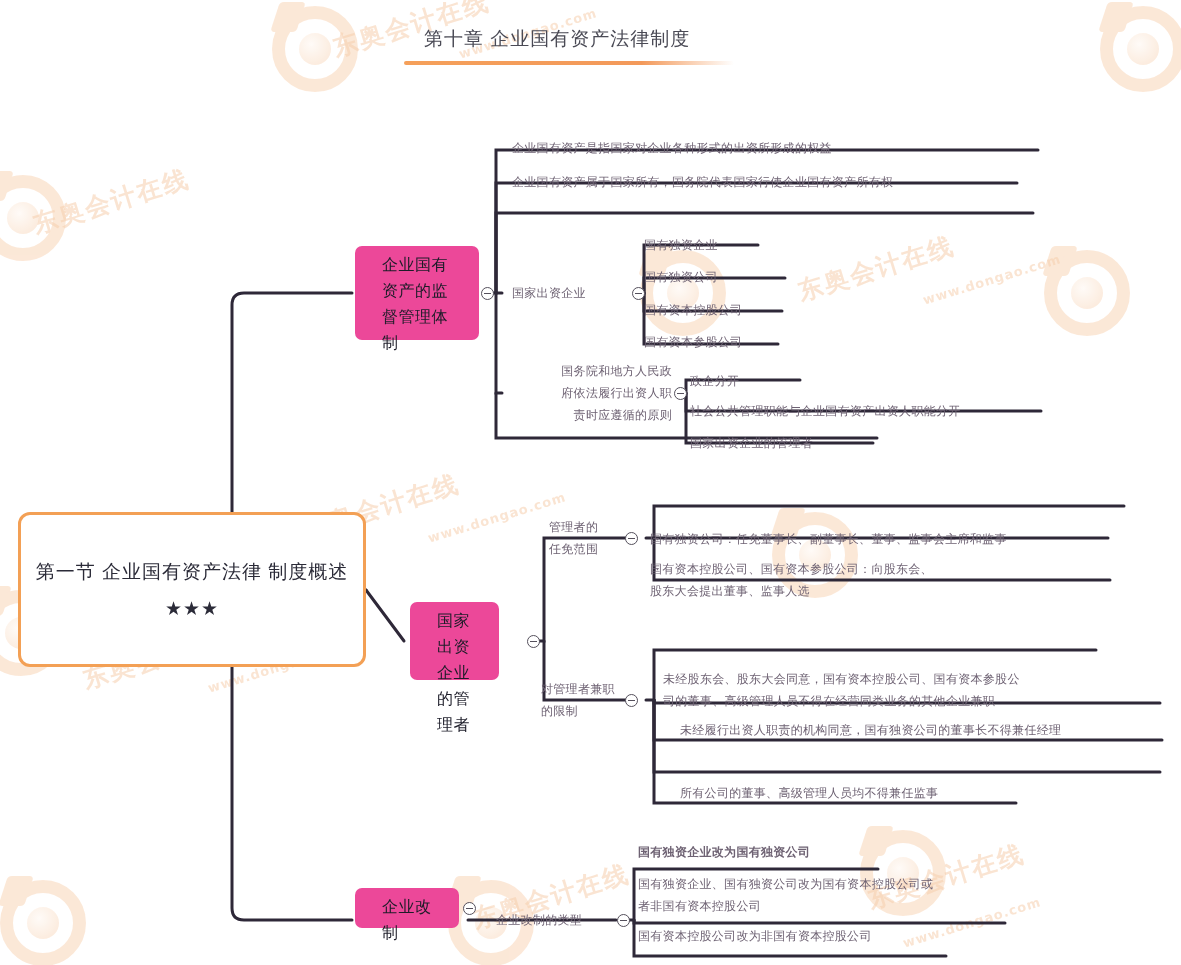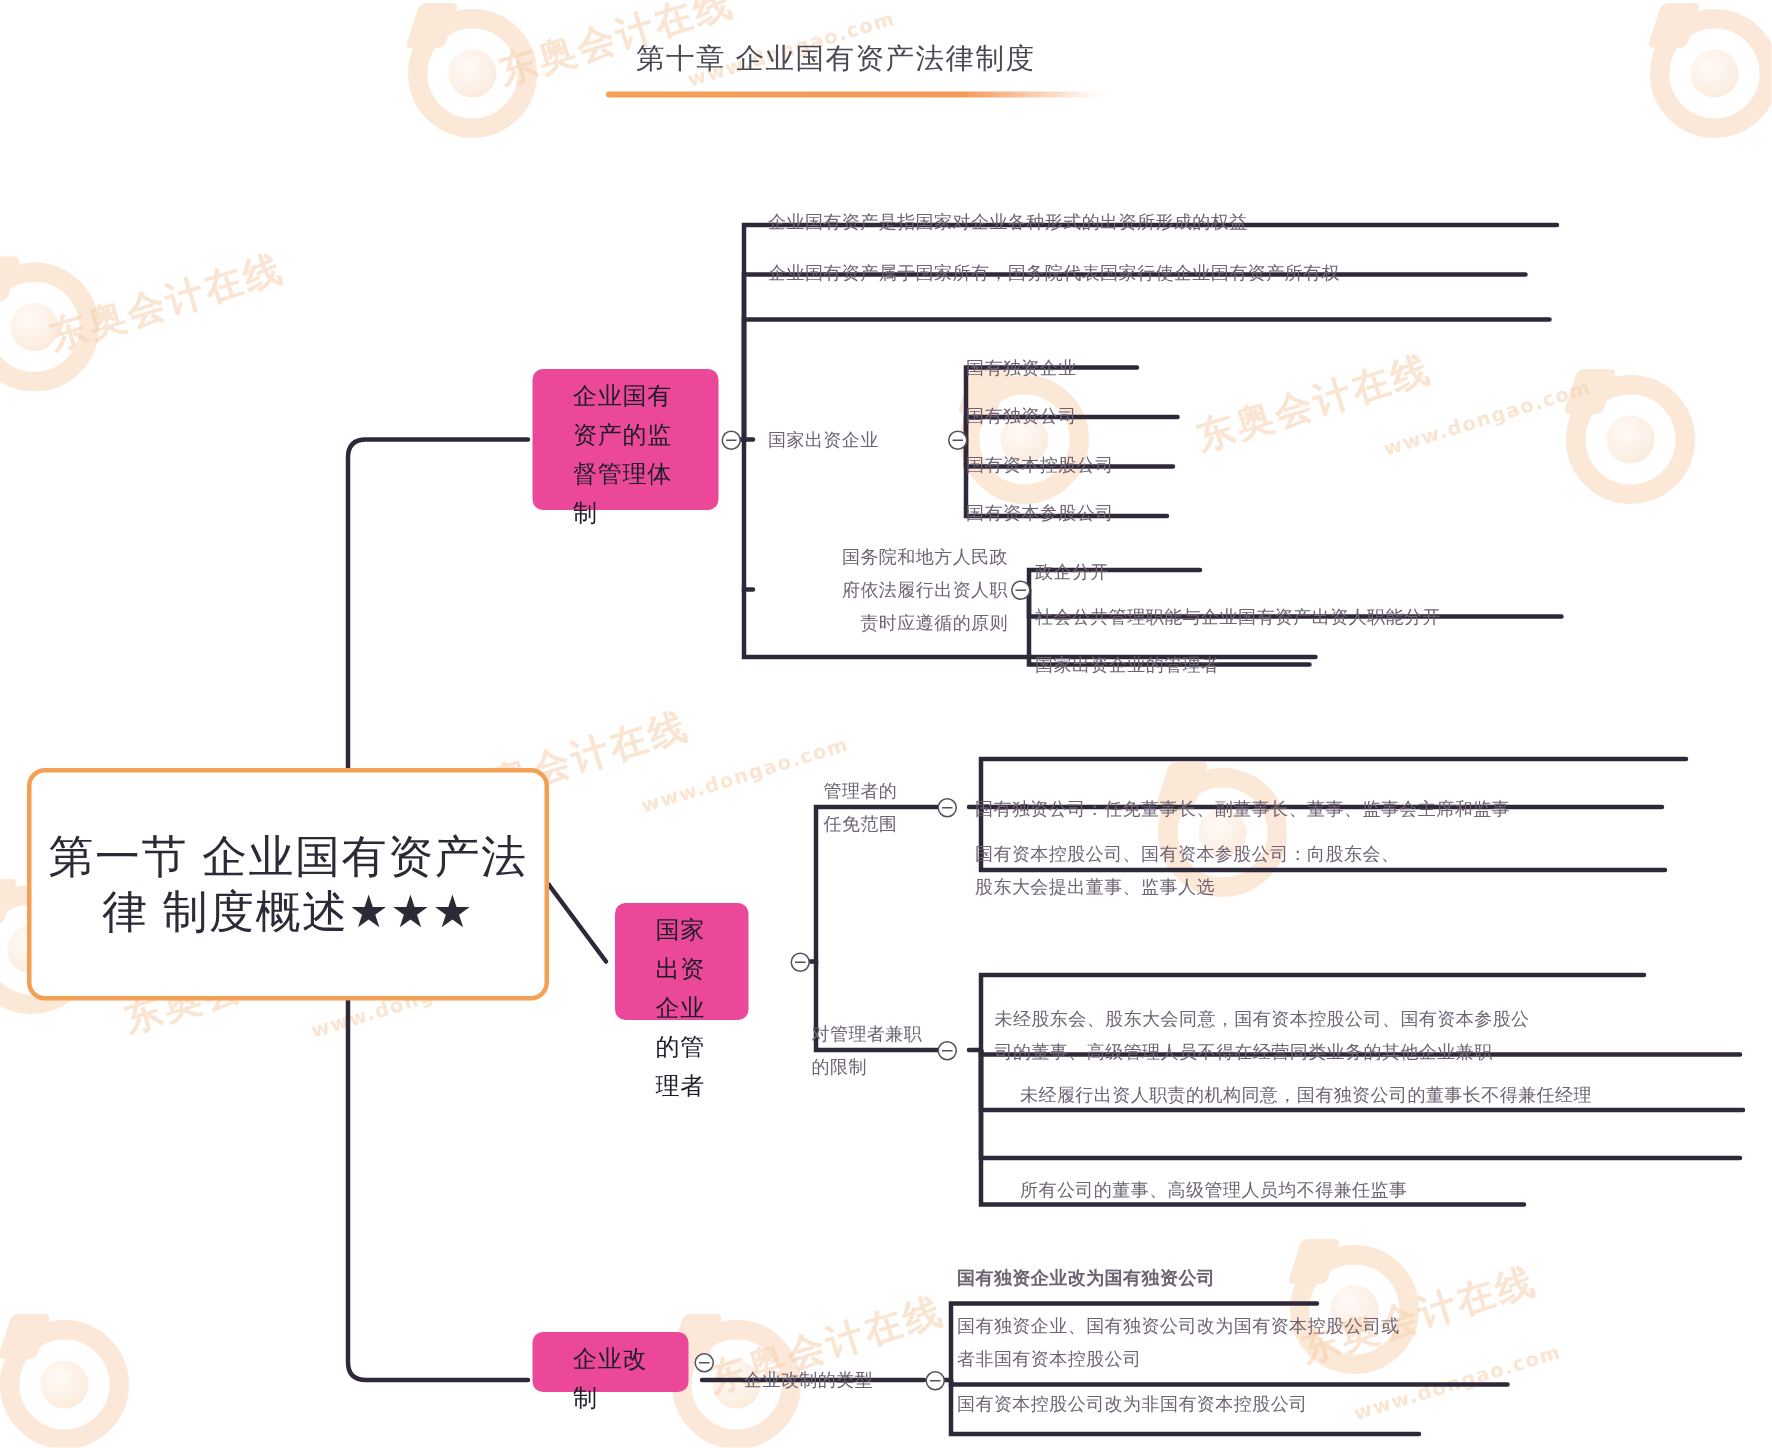--- a/index.html
+++ b/index.html
@@ -44,21 +44,21 @@
   #mindmap{position:absolute;left:0;top:0;width:1181px;height:965px;}
   #wires{position:absolute;left:0;top:0;width:1181px;height:965px;}
 
   
   .node{position:absolute;box-sizing:border-box;}
 
   .root-node{
     left:18px;top:512px;width:348px;height:155px;
     border:3px solid #f3a055;border-radius:12px;background:#ffffff;
     display:flex;align-items:center;justify-content:center;text-align:center;
-    font-size:30px;line-height:37px;color:#2b2b38;letter-spacing:1px;
+    font-size:19px;line-height:37px;color:#2b2b38;letter-spacing:1px;
   }
 
   .branch-node{
     background:#ec4899;border-radius:7px;color:#1c1c28;
     display:flex;justify-content:flex-start;
     font-size:16px;line-height:26px;letter-spacing:.5px;padding:6px 27px;
   }
 
   .leaf{
     position:absolute;font-size:12px;line-height:22px;color:#6e6273;

